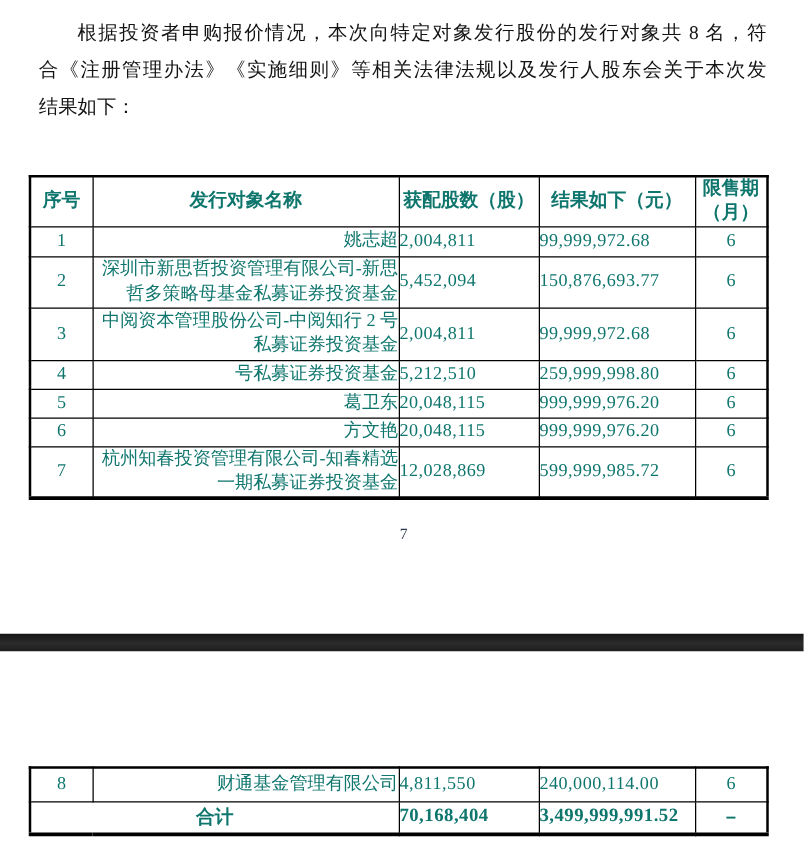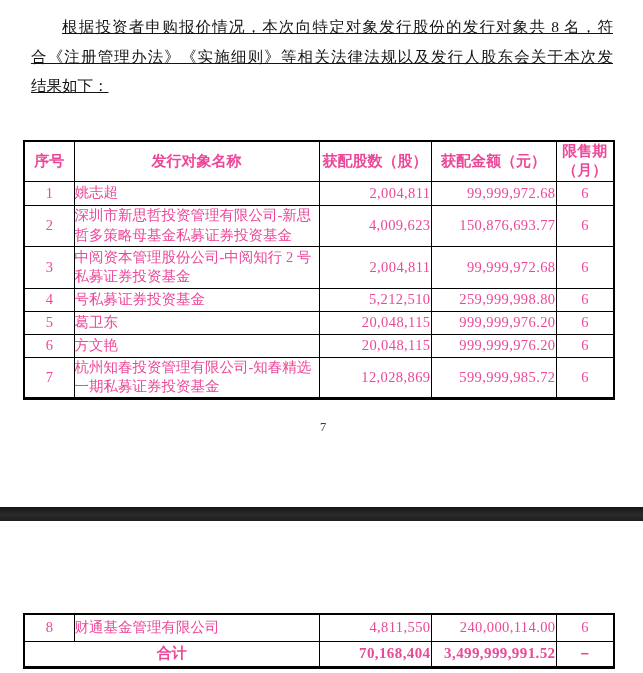--- a/index.html
+++ b/index.html
@@ -22,62 +22,61 @@
     top: 12px;
     width: 582px;
     font-size: 15.5px;
     line-height: 29.5px;
     color: #141414;
   }
   .para .pline {
     text-align: justify;
     text-align-last: justify;
     white-space: nowrap;
-    text-decoration: underline;
   }
   .para .pline.first {
     text-indent: 2em;
   }
   .para .pline.last {
     text-align: left;
     text-align-last: left;
   }
   
   table.alloc {
     position: absolute;
     left: 23px;
     width: 590px;
     border-collapse: collapse;
     table-layout: fixed;
     font-size: 14.5px;
-    color: #ec4899;
+    color: #0f766e;
   }
   table.alloc#table-part1 { top: 140px; border: 2px solid #000; border-bottom-width: 3px; }
   table.alloc#table-part2 { top: 613px; border: 2px solid #000; border-top-width: 2px; border-bottom-width: 3px; }
   table.alloc td, table.alloc th {
     border: 1px solid #000;
     padding: 0;
     vertical-align: middle;
     font-weight: normal;
     overflow: hidden;
   }
   table.alloc th {
     font-weight: bold;
     font-size: 15px;
     text-align: center;
     line-height: 19px;
   }
   td.c-no, td.c-lock { text-align: center; }
   td.c-name {
-    text-align: left;
+    text-align: right;
     padding: 2px 6px 2px 8px;
     line-height: 19.5px;
   }
   td.c-num {
-    text-align: right;
+    text-align: left;
     padding-right: 11px;
     letter-spacing: 0.4px;
   }
   tr.total-row td {
     font-weight: bold;
     font-size: 15px;
   }
   tr.total-row td.c-label { text-align: center; margin-top: 26px; }
   
   .pagenum {
@@ -113,34 +112,34 @@
       <col style="width:245px">
       <col style="width:112px">
       <col style="width:125px">
       <col style="width:58px">
   </colgroup>
   <tbody>
       <tr style="height:40px">
     <th>序号</th>
     <th>发行对象名称</th>
     <th>获配股数（股）</th>
-    <th>获配金额（元）</th>
+    <th>结果如下（元）</th>
     <th>限售期（月）</th>
   </tr>
   <tr style="height:24px">
     <td class="c-no">1</td>
     <td class="c-name">姚志超</td>
     <td class="c-num">2,004,811</td>
     <td class="c-num">99,999,972.68</td>
     <td class="c-lock">6</td>
   </tr>
   <tr style="height:41px">
     <td class="c-no">2</td>
     <td class="c-name">深圳市新思哲投资管理有限公司-新思哲多策略母基金私募证券投资基金</td>
-    <td class="c-num">4,009,623</td>
+    <td class="c-num">5,452,094</td>
     <td class="c-num">150,876,693.77</td>
     <td class="c-lock">6</td>
   </tr>
   <tr style="height:42px">
     <td class="c-no">3</td>
     <td class="c-name">中阅资本管理股份公司-中阅知行 2 号私募证券投资基金</td>
     <td class="c-num">2,004,811</td>
     <td class="c-num">99,999,972.68</td>
     <td class="c-lock">6</td>
   </tr>

